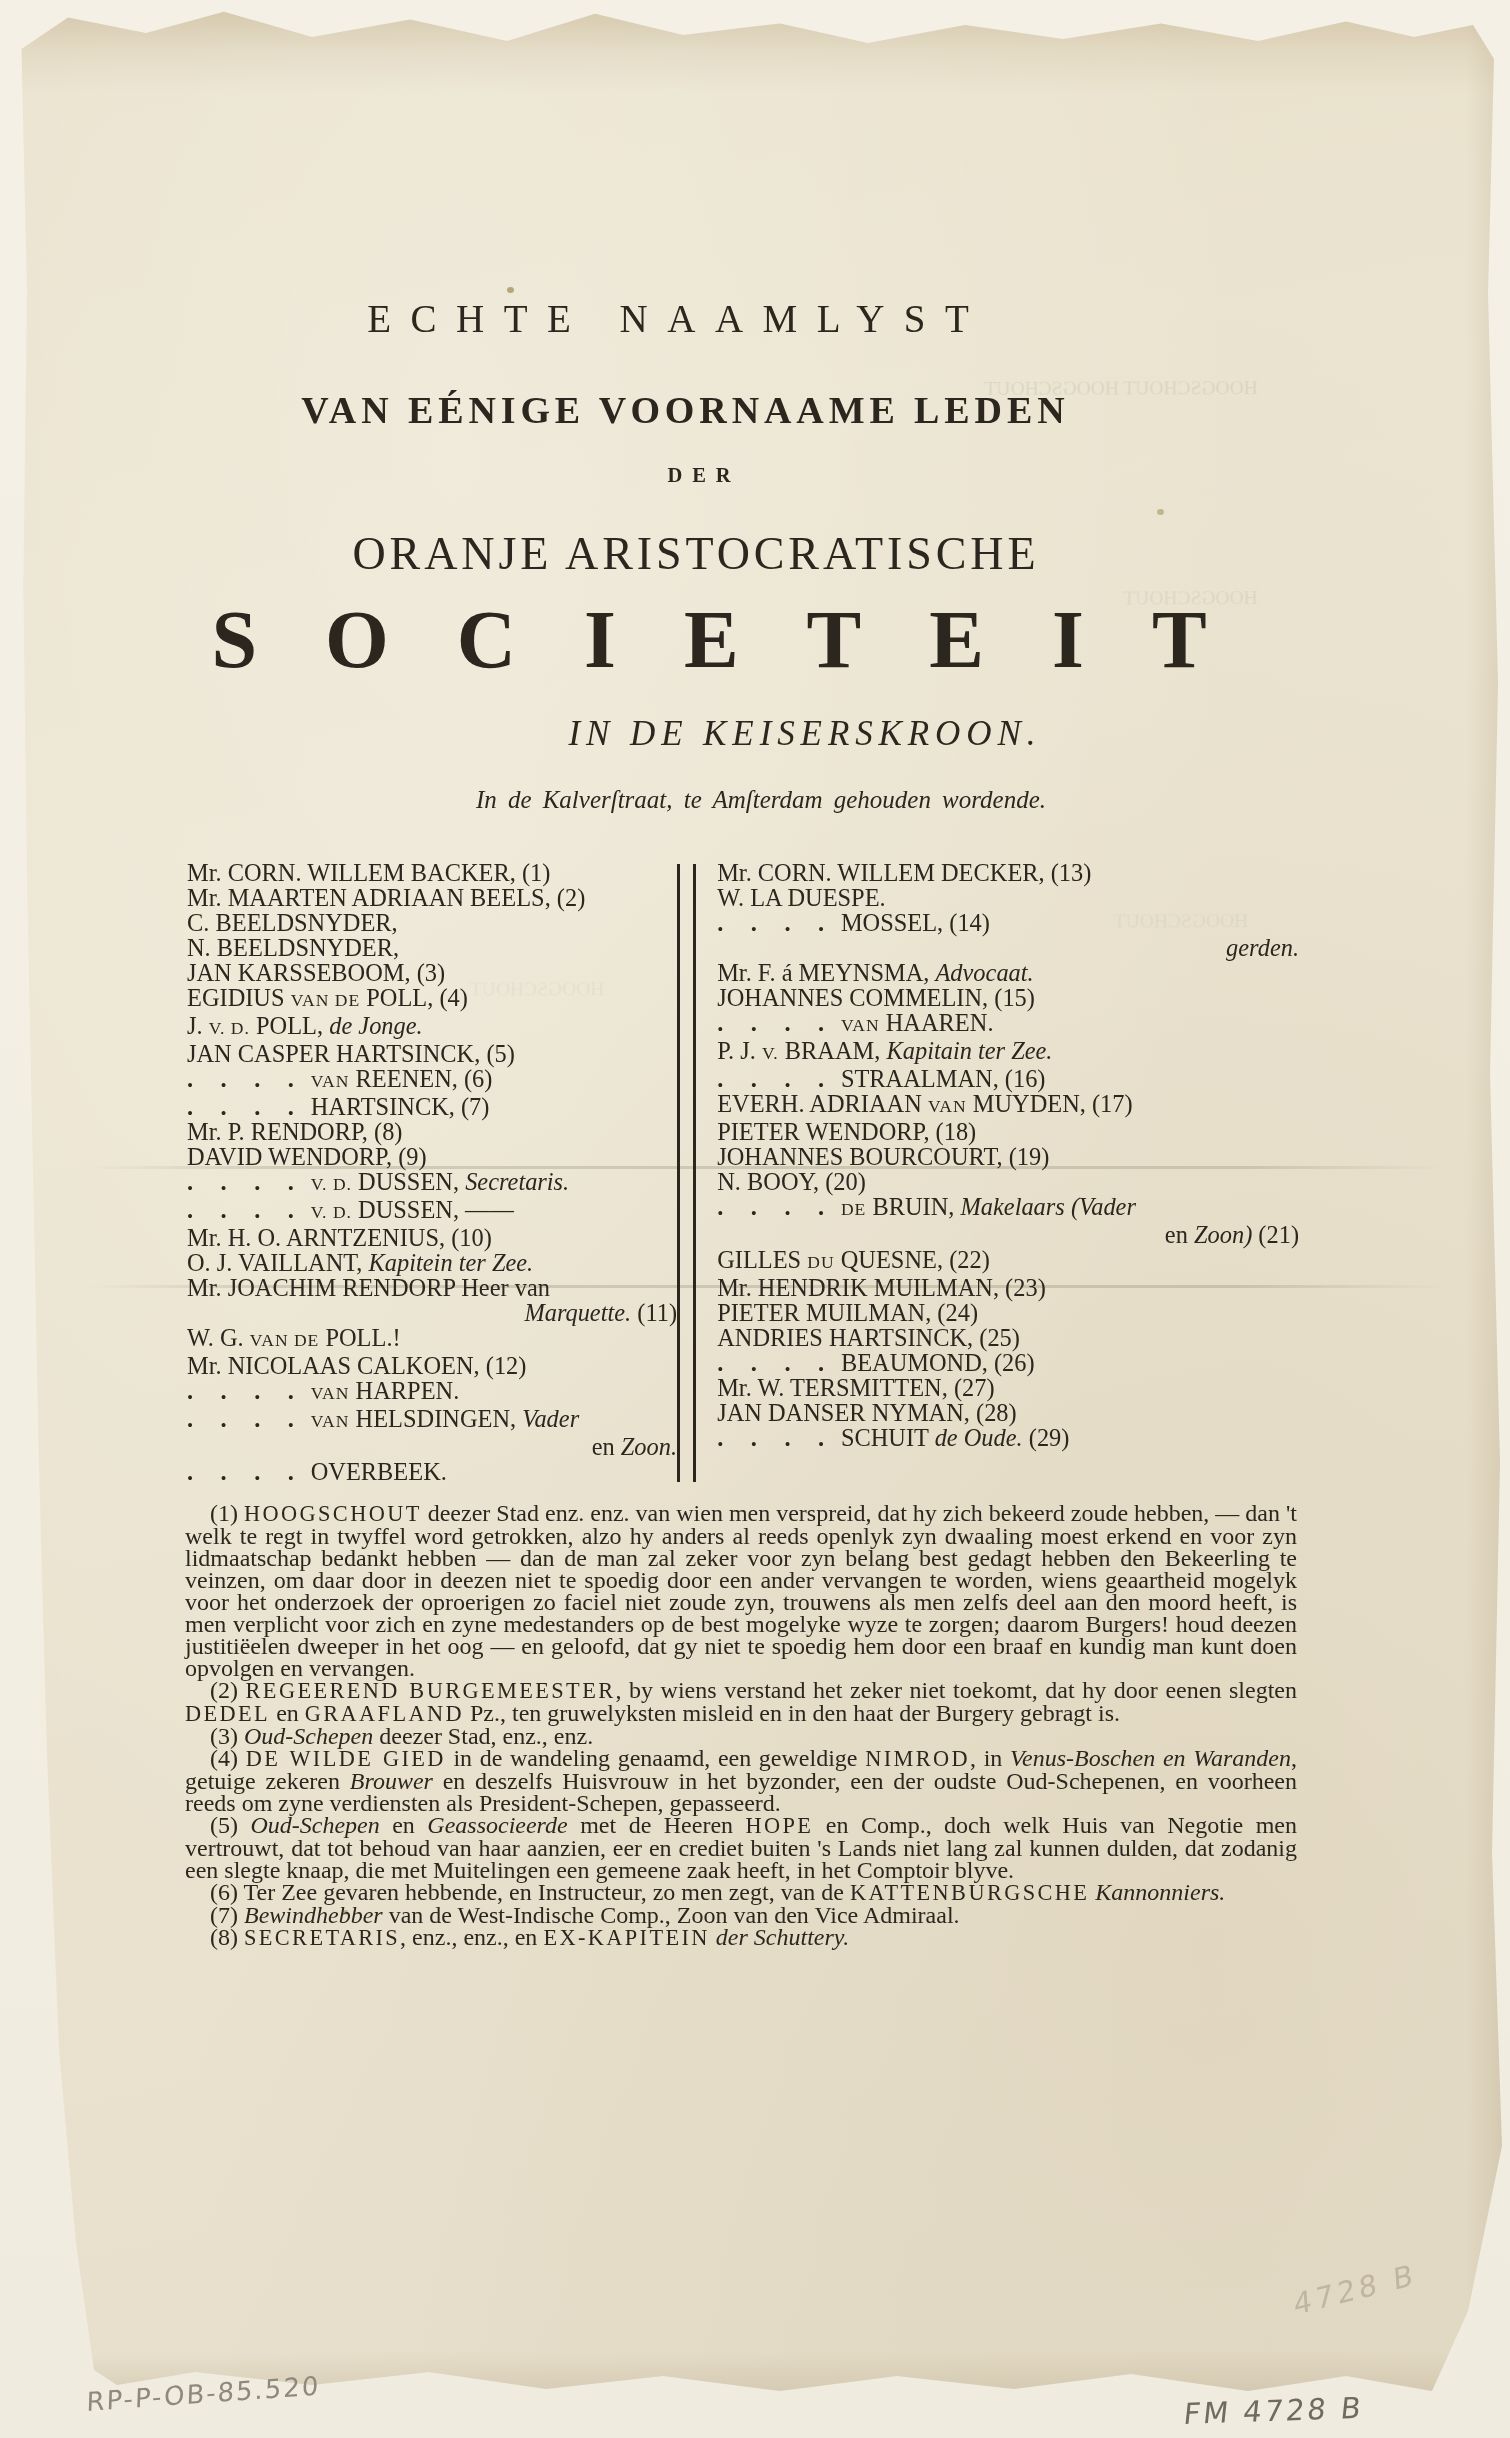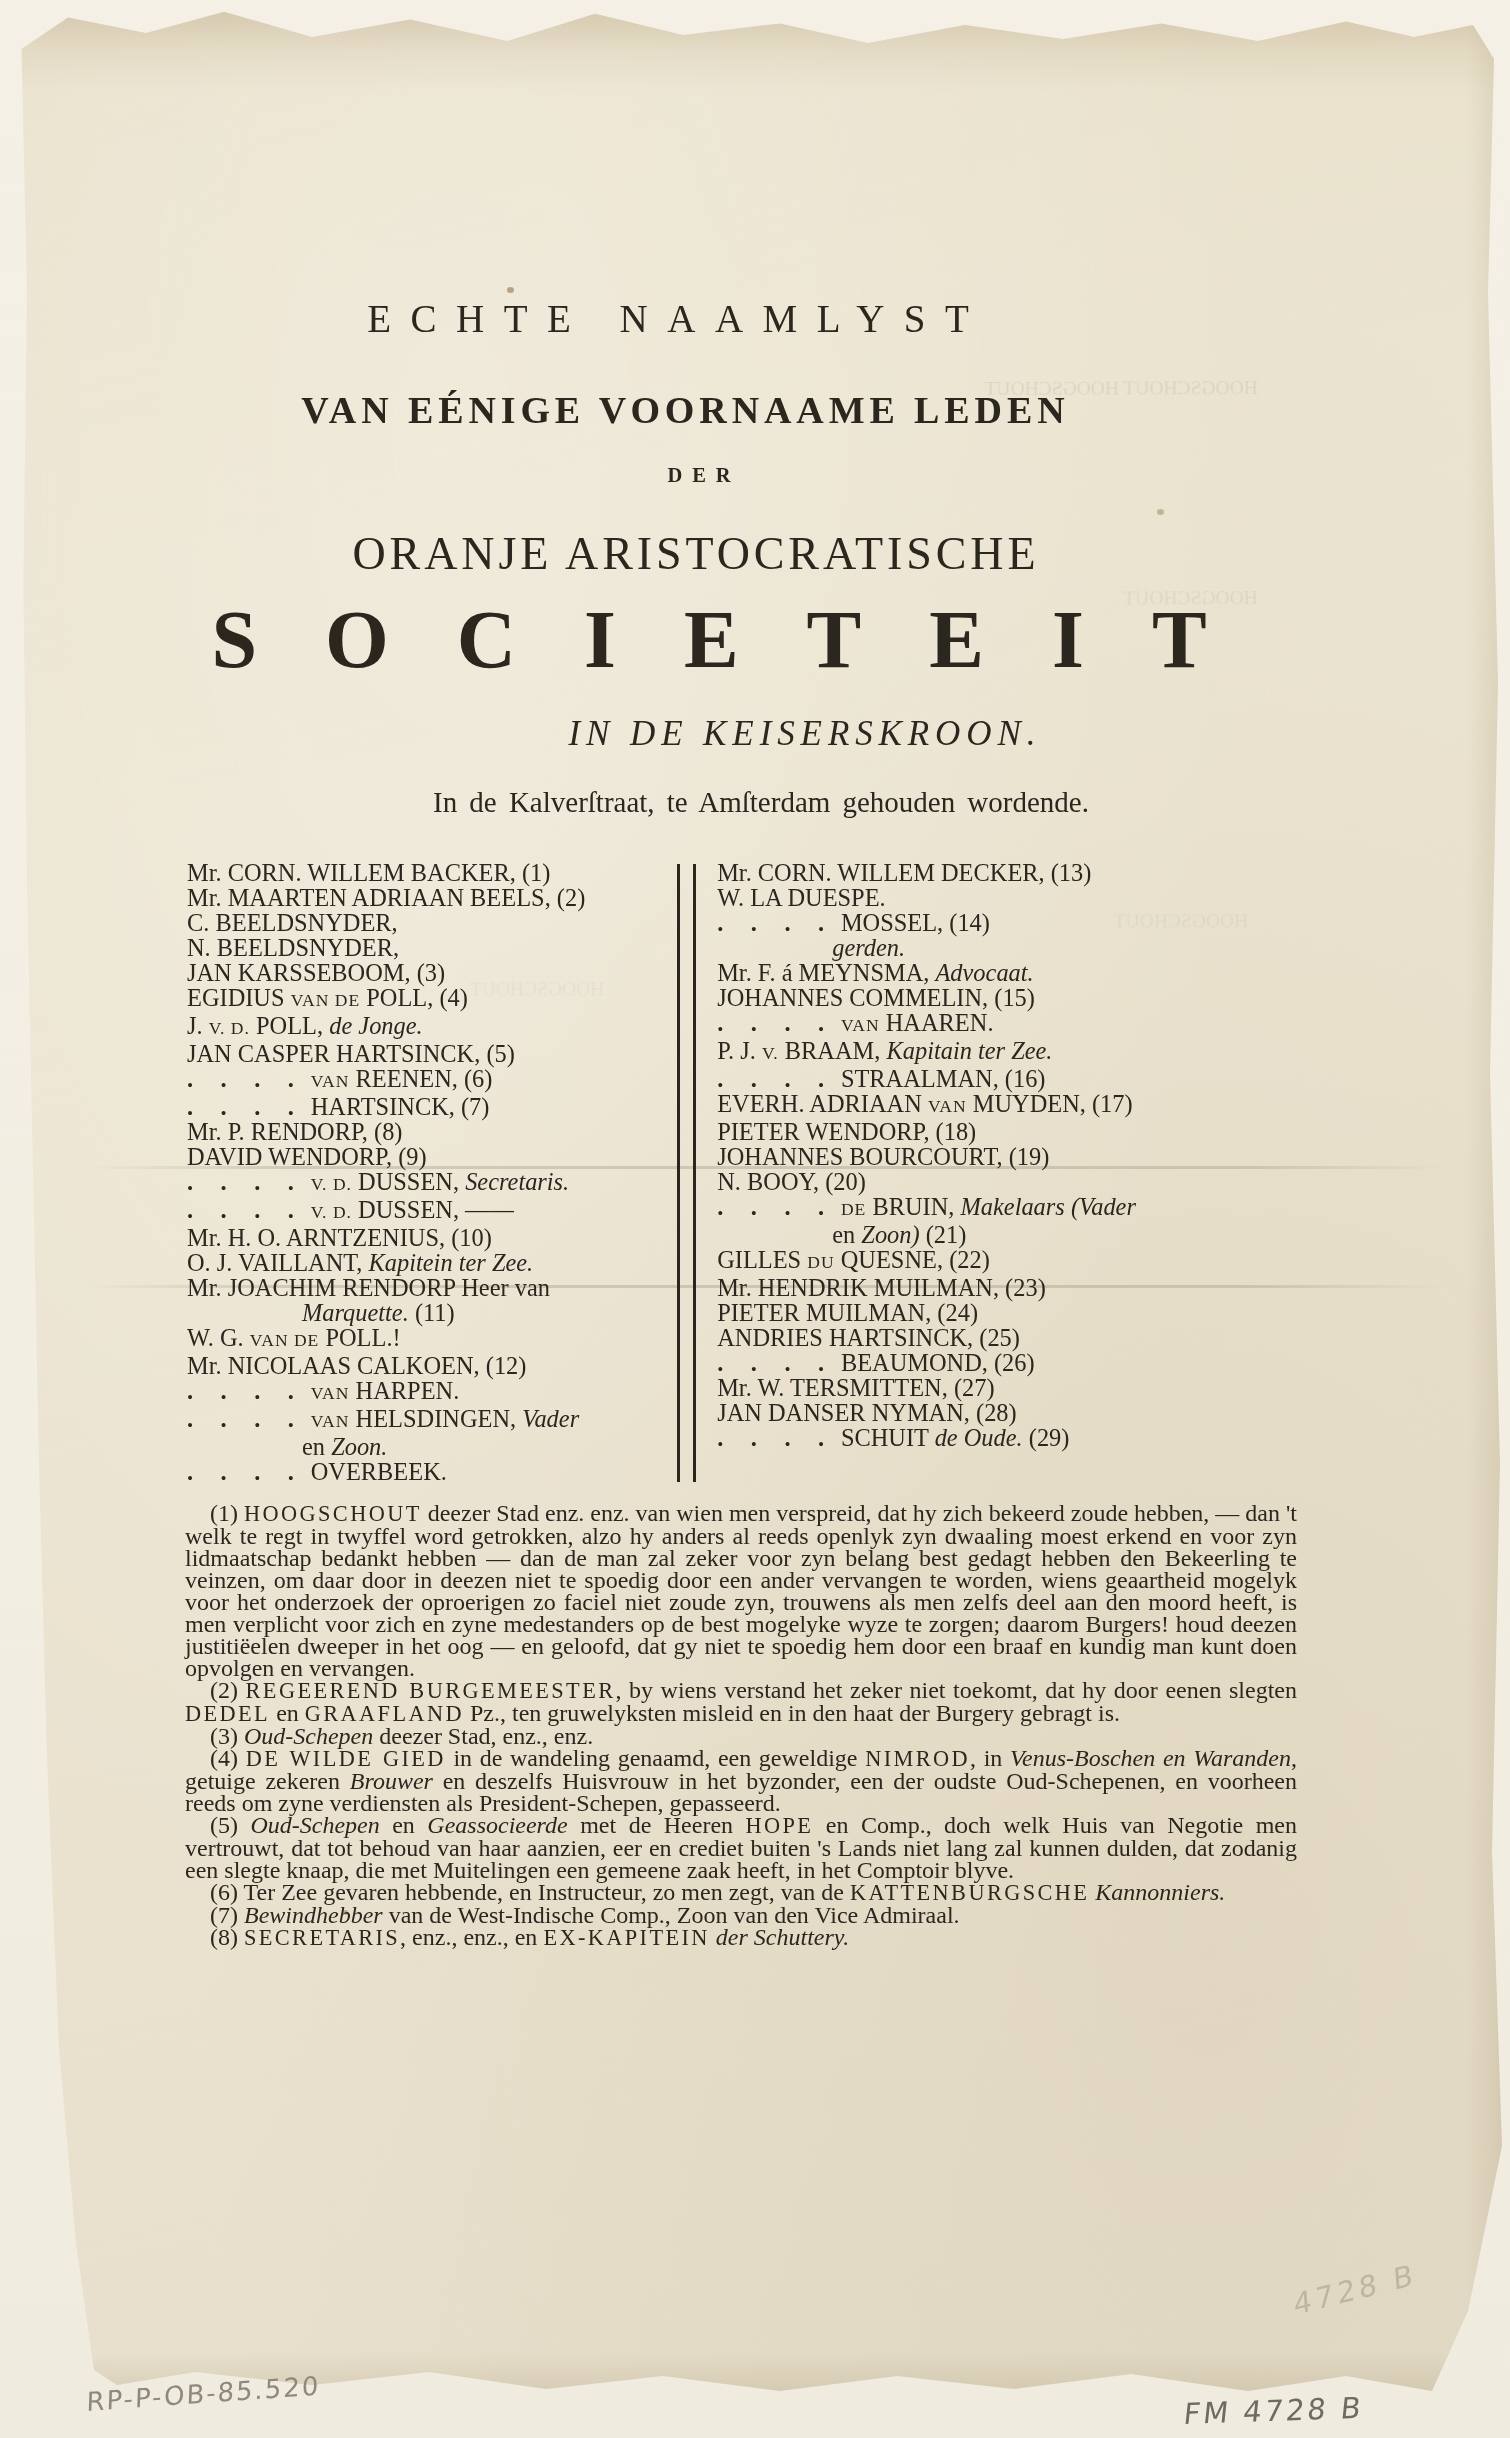--- a/index.html
+++ b/index.html
@@ -39,30 +39,30 @@
     pointer-events:none;}
 
   
   .h{position:absolute;transform:translateX(-50%);white-space:nowrap;color:#2b261e;}
   .h-echte{top:296px;left:668px;font-size:39px;letter-spacing:19.5px;padding-left:19.5px;}
   .h-van{top:388px;left:683px;font-size:38px;letter-spacing:4.9px;padding-left:4.9px;font-weight:bold;}
   .h-der{top:464px;left:699px;font-size:20.5px;letter-spacing:9.8px;padding-left:9.8px;font-weight:bold;}
   .h-oranje{top:527px;left:694px;font-size:46px;letter-spacing:3.9px;padding-left:3.9px;}
   .h-societeit{top:593px;left:709px;font-size:82px;letter-spacing:68px;padding-left:68px;font-weight:bold;}
   .h-keisers{top:714px;left:802px;font-size:35px;letter-spacing:5.9px;padding-left:5.9px;font-style:italic;}
-  .h-kalver{top:786px;left:761px;font-size:29px;word-spacing:4.9px;}
+  .h-kalver{top:786px;left:761px;font-size:25px;font-style:italic;word-spacing:4.9px;}
 
   
   .members{position:absolute;left:187px;top:860px;width:1112px;display:flex;color:#2b261e;}
   .col-left{width:490px;flex:0 0 auto;}
   .divider{flex:0 0 auto;width:12.7px;margin:3.9px 0 2px 0;
     border-left:3.9px solid #2b261e;border-right:3.9px solid #2b261e;}
   .col-right{flex:1 1 auto;padding-left:21.5px;}
   .member{font-size:24.4px;line-height:25px;white-space:nowrap;}
-  .member.cont{padding-left:115px;}
+  .member.cont{padding-left:115px;text-align:right;}
   .seg-v{font-size:.72em;letter-spacing:1px;}
   .seg-d{letter-spacing:10.7px;font-weight:bold;}
   .seg-i{font-style:italic;}
 
   
   .footnotes{position:absolute;left:185px;top:1502px;width:1112px;color:#2b261e;}
   .fn{margin:0;font-size:24px;line-height:22px;text-align:justify;text-indent:25px;}
   .seg-s{letter-spacing:2.4px;font-size:.93em;}
 
   

